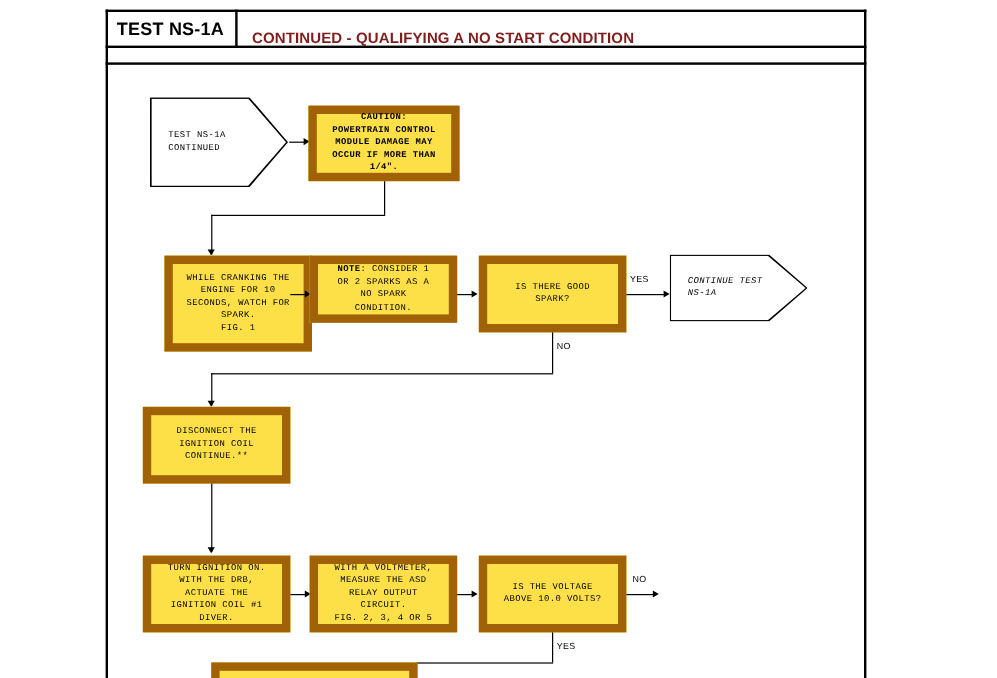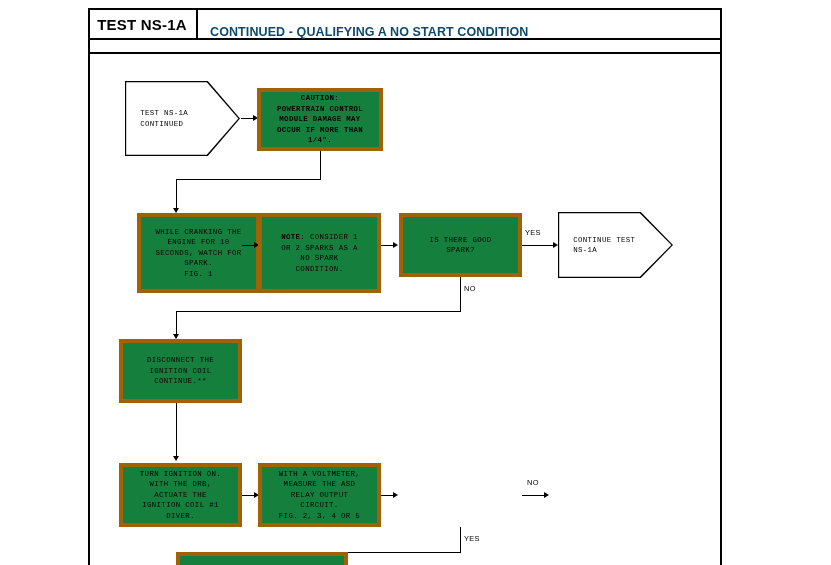--- a/index.html
+++ b/index.html
@@ -61,21 +61,21 @@
   #header-title {
     position: absolute;
     left: 122px;
     top: 0px;
     height: 48px;
     display: flex;
     align-items: center;
     font-size: 12.5px;
     font-weight: bold;
     letter-spacing: 0.1px;
-    color: #0c4a6e;
+    color: #7f1d1d;
     white-space: nowrap;
   }
   #header-rule {
     position: absolute;
     left: 88px;
     top: 52px;
     width: 634px;
     height: 0;
     border-top: 2px solid #000;
   }
@@ -94,22 +94,22 @@
     justify-content: center;
   }
   .node .node-text {
     width: 100%;
     text-align: center;
     white-space: pre-line;
     padding: 0 4px;
     box-sizing: border-box;
   }
   .rect {
-    border: 4px solid #a16207;
-    background: #15803d;
+    border: 7px solid #a16207;
+    background: #fde047;
   }
   .rect.bold-text .node-text { font-weight: bold; }
 
   
   .pentagon {
     background: #000;
     -webkit-clip-path: polygon(0 0, 72% 0, 100% 50%, 72% 100%, 0 100%);
     clip-path: polygon(0 0, 72% 0, 100% 50%, 72% 100%, 0 100%);
     align-items: stretch;
     justify-content: stretch;
@@ -205,40 +205,40 @@
     <div class="node-text">WHILE CRANKING THE
 ENGINE FOR 10
 SECONDS, WATCH FOR
 SPARK.
 FIG. 1</div>
   </div>
 
   <div class="hline" style="left:242px; top:245px; width:14px;"></div>
   <div class="arrow-right" style="left:254px; top:241.8px;"></div>
 
-  <div class="node rect" style="left:258px; top:213px; width:123px; height:80px;">
+  <div class="node rect" style="left:258px; top:213px; width:123px; height:56px;">
     <div class="node-text"><span style="font-weight:bold;">NOTE</span><span>: CONSIDER 1
 OR 2 SPARKS AS A
 NO SPARK
 CONDITION.</span></div>
   </div>
 
   <div class="hline" style="left:381px; top:245px; width:14px;"></div>
   <div class="arrow-right" style="left:393px; top:241.8px;"></div>
 
   <div class="node rect" style="left:399px; top:213px; width:123px; height:64px;">
     <div class="node-text">IS THERE GOOD
 SPARK?</div>
   </div>
 
   <div class="hline" style="left:522px; top:245px; width:33px;"></div>
   <div class="arrow-right" style="left:553px; top:241.8px;"></div>
   <div class="edge-label" style="left:525px; top:228px;">YES</div>
 
-  <div class="node pentagon" style="left:558px; top:212px; width:115px; height:66px;">
+  <div class="node pentagon" style="left:558px; top:212px; width:115px; height:56px;font-style:italic;">
     <div class="pent-inner">
       <div class="node-text">CONTINUE TEST
 NS-1A</div>
     </div>
   </div>
 
   <div class="vline" style="left:460px; top:277px; height:34px;"></div>
   <div class="edge-label" style="left:464px; top:284px;">NO</div>
   <div class="hline" style="left:176px; top:311px; width:285px;"></div>
   <div class="vline" style="left:176px; top:311px; height:27px;"></div>
@@ -268,20 +268,24 @@
     <div class="node-text">WITH A VOLTMETER,
 MEASURE THE ASD
 RELAY OUTPUT
 CIRCUIT.
 FIG. 2, 3, 4 OR 5</div>
   </div>
 
   <div class="hline" style="left:381px; top:495px; width:14px;"></div>
   <div class="arrow-right" style="left:393px; top:491.8px;"></div>
 
+  <div class="node rect" style="left:399px; top:463px; width:123px; height:64px;">
+    <div class="node-text">IS THE VOLTAGE
+ABOVE 10.0 VOLTS?</div>
+  </div>
 
   <div class="hline" style="left:522px; top:495px; width:24px;"></div>
   <div class="arrow-right" style="left:544px; top:491.8px;"></div>
   <div class="edge-label" style="left:527px; top:478px;">NO</div>
 
 
   <div class="vline" style="left:460px; top:527px; height:25px;"></div>
   <div class="edge-label" style="left:464px; top:534px;">YES</div>
   <div class="hline" style="left:347px; top:552px; width:114px;"></div>
 

